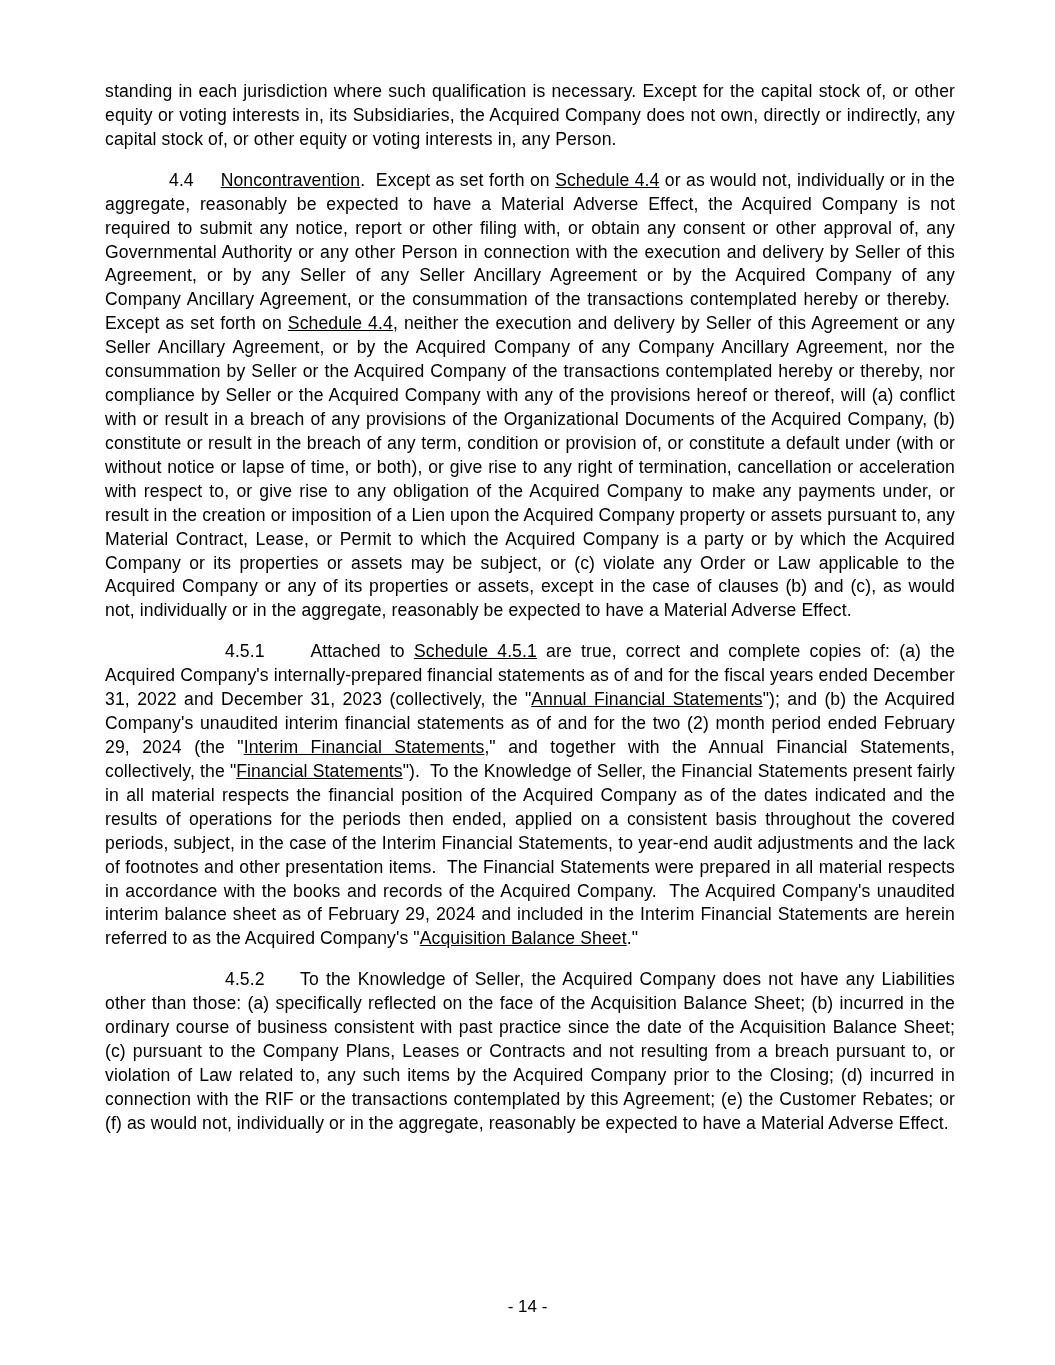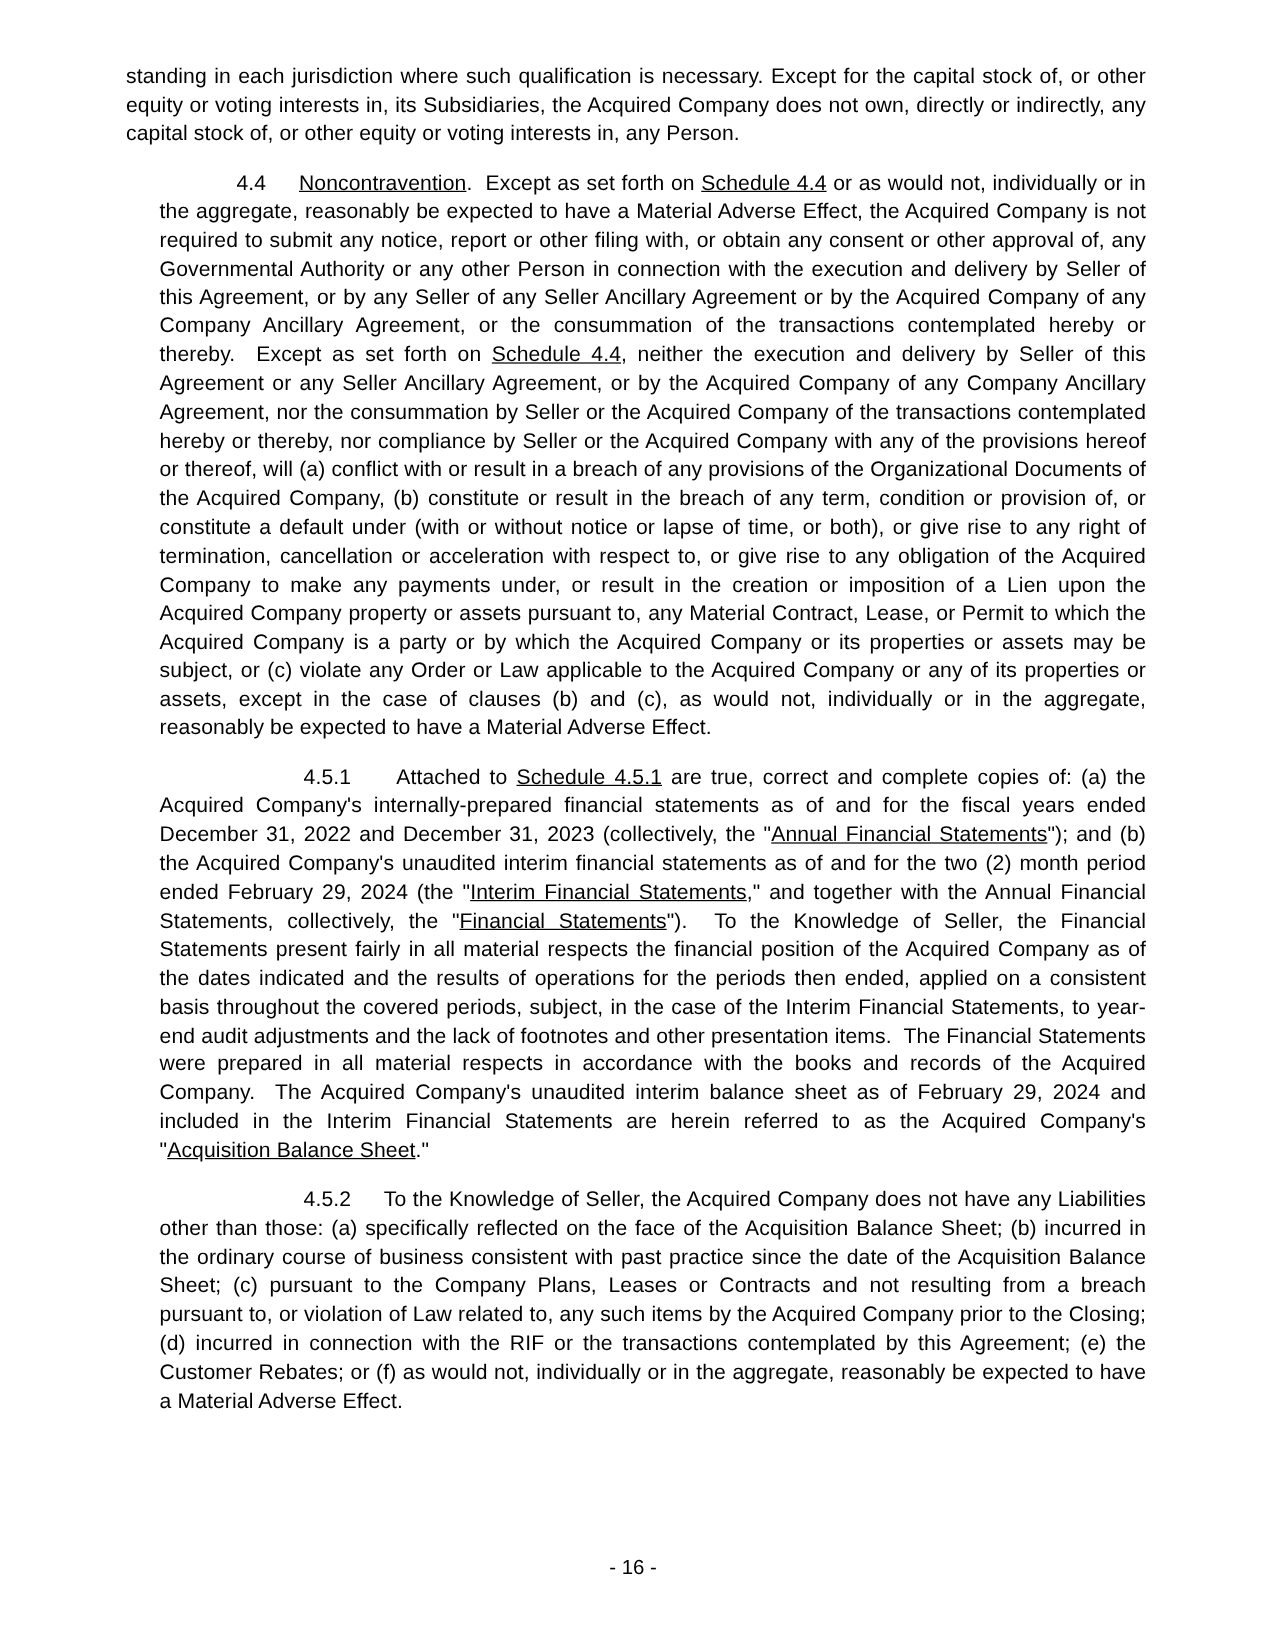--- a/index.html
+++ b/index.html
@@ -11,32 +11,31 @@
     width: 1055px;
     height: 1365px;
     font-family: "Liberation Sans", sans-serif;
     color: #000000;
   }
   .page {
     position: relative;
     width: 1055px;
     height: 1365px;
     box-sizing: border-box;
-    padding: 52px 100px 40px 105px;
+    padding: 80px 100px 40px 105px;
   }
   .para {
     font-size: 17.6px;
     line-height: 1.36;
     text-align: justify;
     margin: 0 0 0 0;
     letter-spacing: 0.1px;
   }
   .para + .para {
     margin-top: 17px;
-    margin-left: 28px;
   }
   .indent-1 { text-indent: 64px; }
   .indent-2 { text-indent: 82px; }
   .indent-3 { text-indent: 120px; }
   .u { text-decoration: underline; }
   .footer {
     position: absolute;
     left: 0;
     right: 0;
     bottom: 48px;
@@ -59,16 +58,16 @@
 
   <p class="para indent-3">
     <span>4.5.1</span><span>&nbsp;&nbsp;&nbsp;&nbsp;&nbsp;</span><span>Attached to </span><span class="u">Schedule 4.5.1</span><span> are true, correct and complete copies of: (a) the Acquired Company's internally-prepared financial statements as of and for the fiscal years ended December 31, 2022 and December 31, 2023 (collectively, the "</span><span class="u">Annual Financial Statements</span><span>"); and (b) the Acquired Company's unaudited interim financial statements as of and for the two (2) month period ended February 29, 2024 (the "</span><span class="u">Interim Financial Statements</span><span>," and together with the Annual Financial Statements, collectively, the "</span><span class="u">Financial Statements</span><span>").&nbsp; To the Knowledge of Seller, the Financial Statements present fairly in all material respects the financial position of the Acquired Company as of the dates indicated and the results of operations for the periods then ended, applied on a consistent basis throughout the covered periods, subject, in the case of the Interim Financial Statements, to year-end audit adjustments and the lack of footnotes and other presentation items.&nbsp; The Financial Statements were prepared in all material respects in accordance with the books and records of the Acquired Company.&nbsp; The Acquired Company's unaudited interim balance sheet as of February 29, 2024 and included in the Interim Financial Statements are herein referred to as the Acquired Company's "</span><span class="u">Acquisition Balance Sheet</span><span>."</span>
   </p>
 
   <p class="para indent-3">
     <span>4.5.2</span><span>&nbsp;&nbsp;&nbsp;&nbsp;&nbsp;</span><span>To the Knowledge of Seller, the Acquired Company does not have any Liabilities other than those: (a) specifically reflected on the face of the Acquisition Balance Sheet; (b) incurred in the ordinary course of business consistent with past practice since the date of the Acquisition Balance Sheet; (c) pursuant to the Company Plans, Leases or Contracts and not resulting from a breach pursuant to, or violation of Law related to, any such items by the Acquired Company prior to the Closing; (d) incurred in connection with the RIF or the transactions contemplated by this Agreement; (e) the Customer Rebates; or (f) as would not, individually or in the aggregate, reasonably be expected to have a Material Adverse Effect.</span>
   </p>
 
   <div class="footer">
-    <span>- 16 -</span>
+    <span>- 14 -</span>
   </div>
 
 </div>
 
 </body></html>

